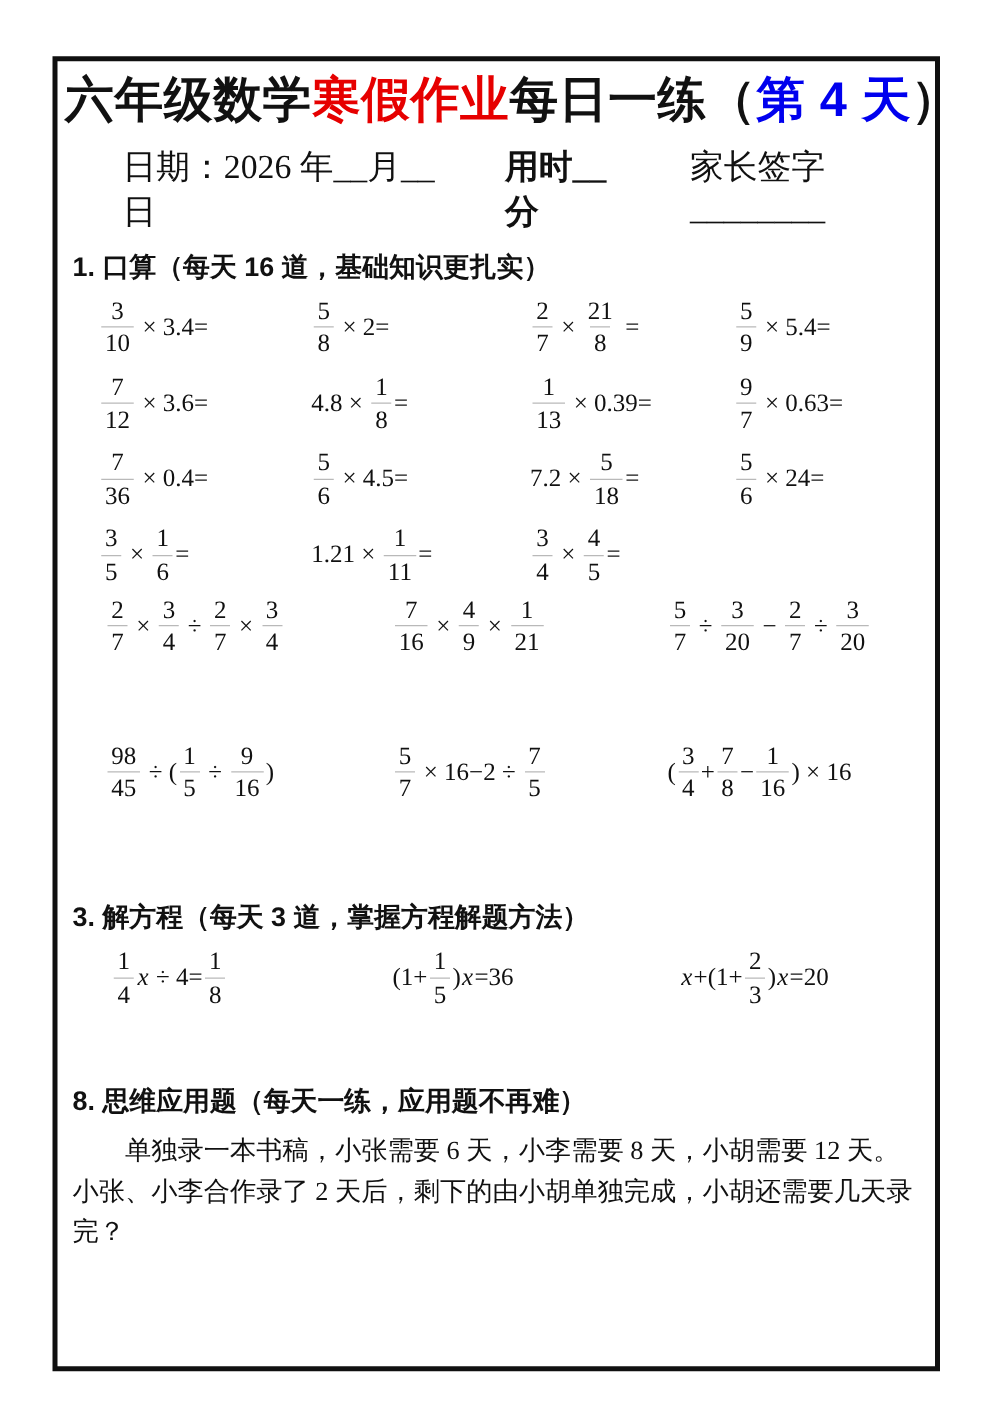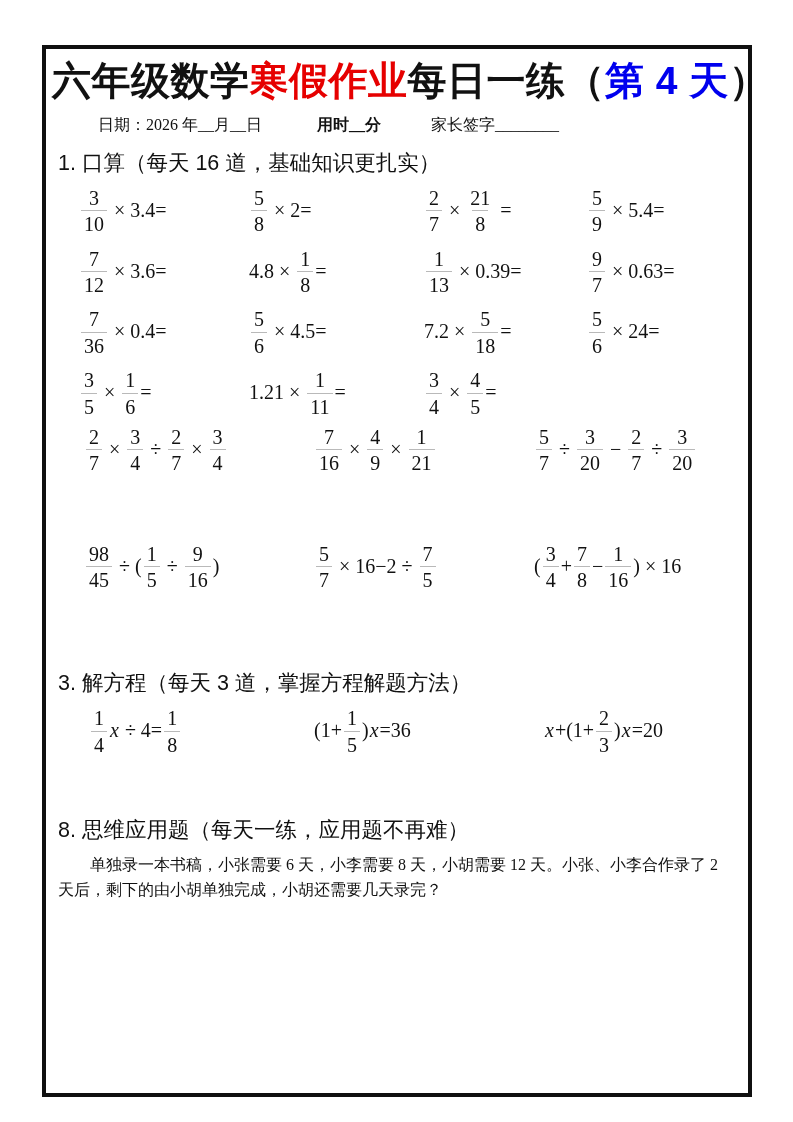--- a/index.html
+++ b/index.html
@@ -17,26 +17,26 @@
     border:4px solid var(--frame);box-sizing:border-box;background:#ffffff;
     overflow:hidden;
   }
   .title{
     margin:10px 6px 0;text-align:center;
     font-family:"Liberation Sans", sans-serif;font-weight:900;
     font-size:39px;line-height:1.15;letter-spacing:.5px;white-space:nowrap;
   }
   .c-ink{color:var(--ink);} .c-red{color:var(--red);} .c-blue{color:var(--blue);}
   .meta{
-    margin:11px 0 0 52px;font-size:16px;display:flex;align-items:baseline;
+    margin:11px 0 0 52px;font-size:27px;display:flex;align-items:baseline;
   }
   .meta .m-date{margin-right:55px;}
   .meta .m-time{margin-right:50px;font-weight:bold;}
   h2.sec{
-    font-family:"Liberation Sans", sans-serif;font-weight:400;
+    font-family:"Liberation Sans", sans-serif;font-weight:700;
     font-size:21.5px;margin:14px 0 0 12px;line-height:1.3;
   }
   .grid{display:grid;font-size:20px;}
   .grid-oral{
     margin-top:10px;padding-left:33px;
     grid-template-columns:170px 175px 163px 1fr;row-gap:12px;
   }
   .grid-stepwise{
     margin-top:8px;padding-left:38px;
     grid-template-columns:230px 220px 1fr;row-gap:68px;margin-bottom:78px;
@@ -47,21 +47,21 @@
   }
   .prob{white-space:nowrap;line-height:1;}
   .frac{
     display:inline-flex;flex-direction:column;align-items:center;
     vertical-align:middle;margin:0 2px;line-height:1.12;position:relative;top:-1px;
   }
   .frac .num{display:block;padding:0 3px 1px;}
   .frac .den{display:block;border-top:1.5px solid var(--bar);padding:2px 3px 0;}
   .var{font-style:italic;padding:0 1px;font-family:"Liberation Serif", serif;}
   .word-text{
-    margin:8px 14px 0 12px;font-size:16px;line-height:1.55;text-indent:2em;
+    margin:8px 14px 0 12px;font-size:21px;line-height:1.55;text-indent:2em;
   }
 </style>
 </head>
 <body>
 
 <div class="frame">
 
   <h1 class="title"><span class="c-ink">六年级数学</span><span class="c-red">寒假作业</span><span class="c-ink">每日一练</span><span class="c-ink">（</span><span class="c-blue">第 4 天</span><span class="c-ink">）</span></h1>
 
   <div class="meta">

